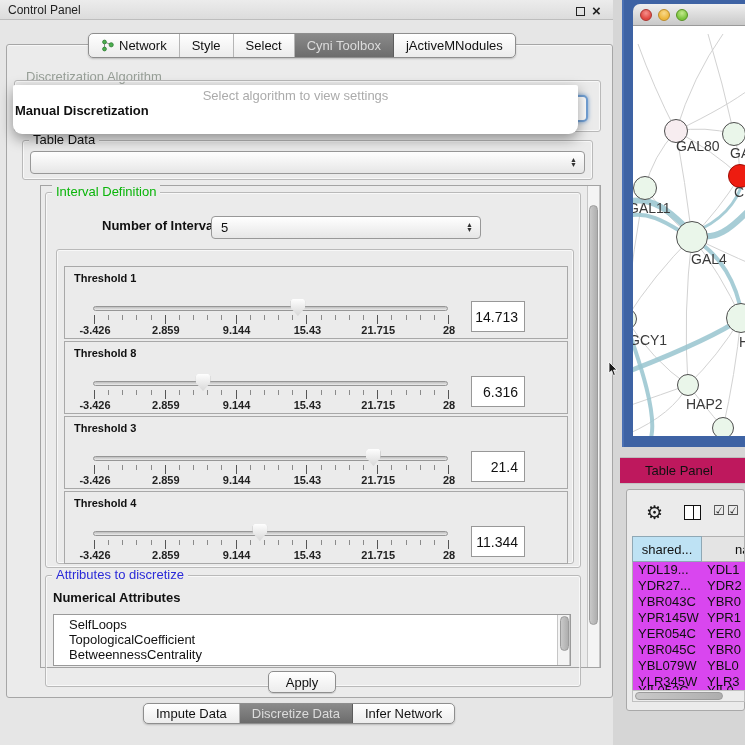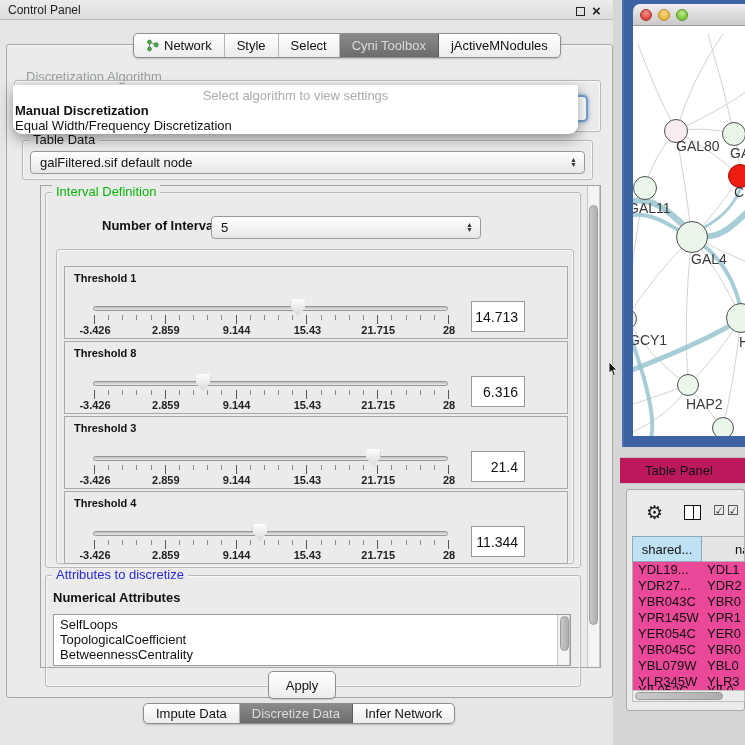--- a/index.html
+++ b/index.html
@@ -49,21 +49,21 @@
   .tick-labels { position:absolute; left:28px; top:57px; width:356px; height:13px; font-size:11px; font-weight:bold; color:#222; }
   .tick-labels span { position:absolute; top:0; transform:translateX(-50%); }
   .tv { position:absolute; left:406px; top:34px; width:54px; height:31px; }
 
   
   .vsb-track { background:#f4f4f4; border-left:1px solid #c6c6c6; border-right:1px solid #c6c6c6; }
   .sb-thumb { background:linear-gradient(90deg,#c9c9c9,#aeaeae); border-radius:5px; border:1px solid #9b9b9b; }
 
   
   .listbox { background:#fff; border:1px solid #9a9a9a; overflow:hidden; }
-  .listbox .item { padding-left:6px; height:15px; line-height:15px; font-size:13px; }
+  .listbox .item { padding-left:15px; height:15px; line-height:15px; font-size:13px; }
 
   
   .popup { left:13px; top:85px; width:565px; height:49px; background:#fff; border-radius:2px 2px 9px 9px; box-shadow:0 5px 14px rgba(0,0,0,.4); z-index:40; }
   .popup .row { position:absolute; left:2px; right:2px; height:15px; line-height:15px; font-size:13px; }
   .focus-combo { left:22px; top:95px; width:566px; height:27px; background:#fff; border:2px solid #72a0d4; border-radius:5px; box-shadow:0 0 4px #72a0d4; z-index:5; }
 
   
   .right-bg { left:613px; top:0; width:132px; height:745px; background:#d6d6d6; }
   .net-frame { left:622px; top:0; width:123px; height:447px; background:#3e63a4; box-shadow:inset 2px 0 0 #4a70b3; }
   .net-titlebar { left:633px; top:4px; width:112px; height:22px; background:linear-gradient(#efefef,#c9c9c9); border-radius:7px 0 0 0; border-bottom:1px solid #9a9a9a; }
@@ -84,21 +84,21 @@
 
 <div id="root">
 
   <div class="abs cp-titlebar"></div>
   <div class="abs cp-title">Control Panel</div>
   <div class="abs float-btn"></div>
   <div class="abs close-btn">×</div>
 
   <div class="abs main-panel"></div>
 
-  <div class="abs seg-bar" style="left:88px; top:33px;margin-left:45px;">
+  <div class="abs seg-bar" style="left:88px; top:33px;">
     <div class="seg">
       <span style="display:inline-flex;">
         <svg width="13" height="13" viewBox="0 0 13 13">
           <path d="M3.5 4.5 L3.5 9 M4.8 3.6 L9.3 5.2" stroke="#8f8f8f" stroke-width="1" fill="none"></path>
           <circle cx="3.5" cy="3" r="1.9" fill="#4caf50" stroke="#2e7d32" stroke-width="0.8"></circle>
           <circle cx="3.5" cy="10" r="1.9" fill="#4caf50" stroke="#2e7d32" stroke-width="0.8"></circle>
           <circle cx="10.2" cy="5.8" r="2.1" fill="#4caf50" stroke="#2e7d32" stroke-width="0.8"></circle>
         </svg>
       </span>
       <span>Network</span>
@@ -118,21 +118,20 @@
   </div>
 
   <div class="abs group-title t-gray" style="left:22px; top:70px; background:#ebebeb; position:absolute;">Discretization Algorithm</div>
   <div class="abs groupbox" style="left:14px; top:80px; width:587px; height:52px;"></div>
   <div class="abs focus-combo"></div>
 
   <div class="abs groupbox" style="left:22px; top:140px; width:571px; height:40px;">
     <div class="group-title">Table Data</div>
   </div>
   <div class="abs combo" style="left:30px; top:151px; width:555px; height:23px;">
-    <span>galFiltered.sif default node</span>
     <span class="arrows">
         <span>▲</span>
         <span>▼</span>
       </span>
   </div>
 
   <div class="abs" style="left:40px; top:185px; width:561px; height:483px; border:1px solid #a3a3a3; background:#ebebeb;"></div>
   <div class="abs vsb-track" style="left:587px; top:186px; width:13px; height:481px;">
     <div class="sb-thumb" style="position:absolute; left:1px; top:19px; width:9px; height:420px;"></div>
   </div>
@@ -231,38 +230,37 @@
     <div class="listbox" style="position:absolute; left:7px; top:38px; width:518px; height:52px;">
       <div class="item" style="margin-top:2px;">SelfLoops</div>
       <div class="item">TopologicalCoefficient</div>
       <div class="item">BetweennessCentrality</div>
       <div class="vsb-track" style="position:absolute; right:0; top:0; width:13px; height:52px;">
         <div class="sb-thumb" style="position:absolute; left:1.5px; top:1px; width:9px; height:35px;"></div>
       </div>
     </div>
   </div>
 
-  <div class="abs btn" style="left:268px; top:671px; width:68px; height:28px;">Apply</div>
+  <div class="abs btn" style="left:268px; top:671px; width:68px; height:22px;">Apply</div>
 
   <div class="abs seg-bar bottom" style="left:143px; top:703px;">
     <div class="seg">
         <span>Impute Data</span>
       </div>
     <div class="seg selected">
         <span>Discretize Data</span>
       </div>
     <div class="seg">
         <span>Infer Network</span>
       </div>
   </div>
 
   <div class="abs popup">
     <div class="row" style="top:3px; text-align:center; color:#ababab;">Select algorithm to view settings</div>
     <div class="row" style="top:18px; font-weight:bold;">Manual Discretization</div>
-    <div class="row" style="top:33px;">Equal Width/Frequency Discretization</div>
   </div>
 
   <div class="abs right-bg"></div>
   <div class="abs net-frame"></div>
   <div class="abs net-titlebar">
     <div class="light" style="left:7px;  background:radial-gradient(circle at 50% 32%, #f5918c, #e14942 65%); border:1px solid #a9342f;"></div>
     <div class="light" style="left:25px; background:radial-gradient(circle at 50% 32%, #f8d98b, #edb73e 65%); border:1px solid #bb8a27;"></div>
     <div class="light" style="left:43px; background:radial-gradient(circle at 50% 32%, #c4e98d, #7cc53f 65%); border:1px solid #569222;"></div>
   </div>
 
@@ -334,21 +332,21 @@
     <div style="position:absolute; left:50%; top:0; bottom:0; width:1.6px; background:#111;"></div>
   </div>
   <div class="abs" style="left:713px; top:503px; font-size:13px; color:#222;">☑</div>
   <div class="abs" style="left:727px; top:503px; font-size:13px; color:#222;">☑</div>
 
   <div class="abs th-cell" style="left:632px; width:70px; background:#bee2f4; border:1px solid #8fa8b5;">shared...</div>
   <div class="abs th-cell" style="left:702px; width:43px; background:#e4e4e4; border:1px solid #b0b0b0; border-left:none; justify-content:flex-start;">
     <span style="position:absolute; left:33px;">na</span>
   </div>
 
-  <div class="abs" style="left:632px; top:562px; width:113px; height:128px; background:#ec4899; border-left:1px solid #b0b0b0; overflow:hidden;">
+  <div class="abs" style="left:632px; top:562px; width:113px; height:128px; background:#d946ef; border-left:1px solid #b0b0b0; overflow:hidden;">
     <div class="trow" style="top:0">
         <span class="c1">YDL19...</span>
         <span class="c2">YDL1</span>
       </div>
     <div class="trow" style="top:16px">
         <span class="c1">YDR27...</span>
         <span class="c2">YDR2</span>
       </div>
     <div class="trow" style="top:32px">
         <span class="c1">YBR043C</span>

